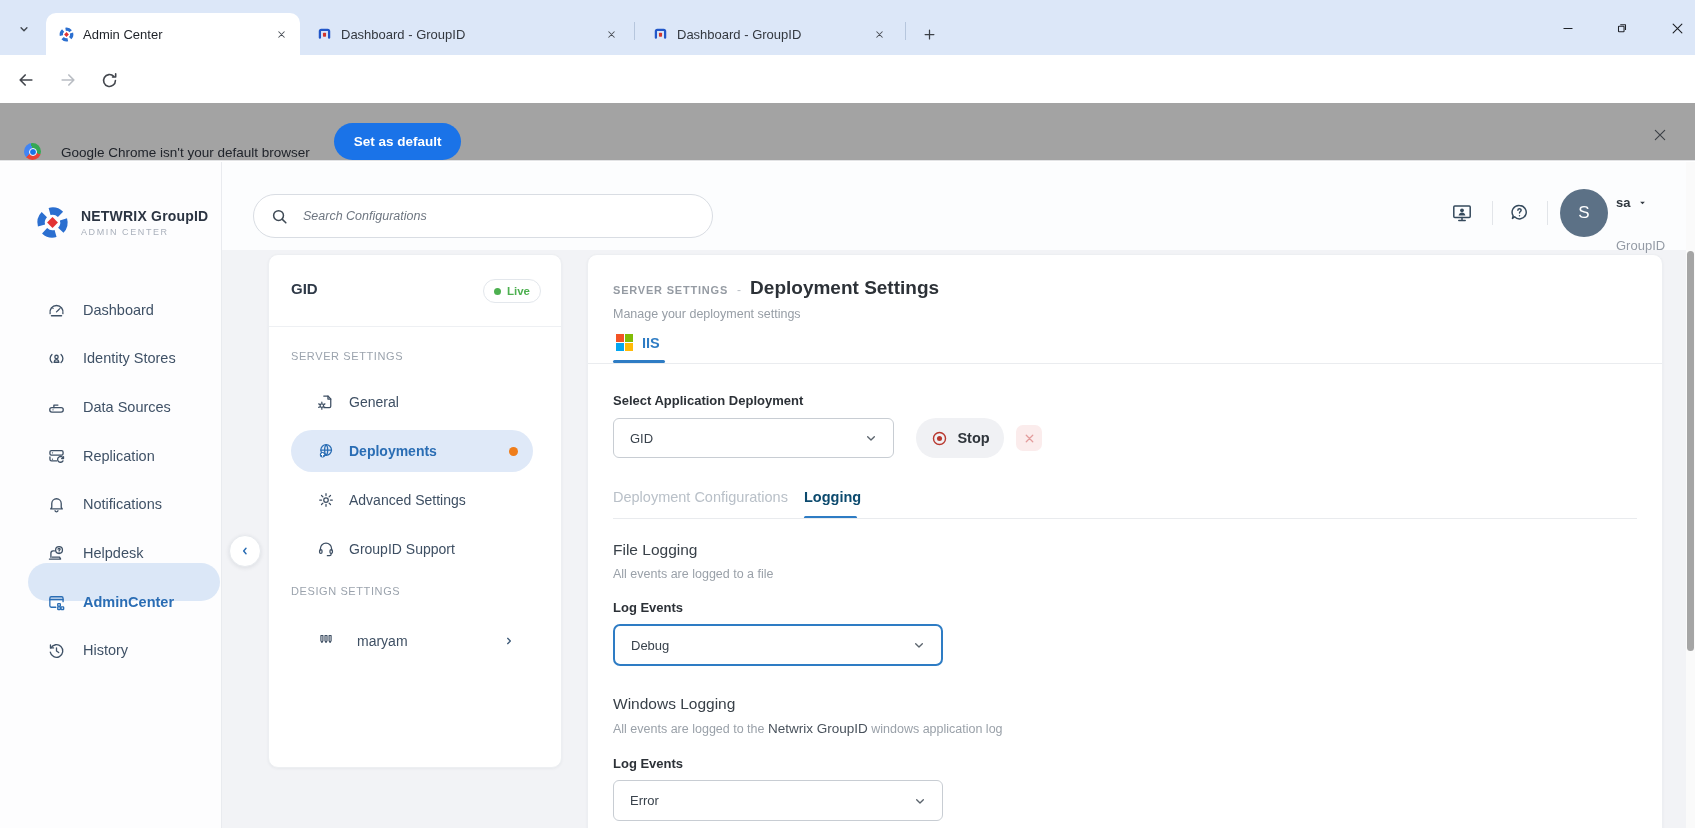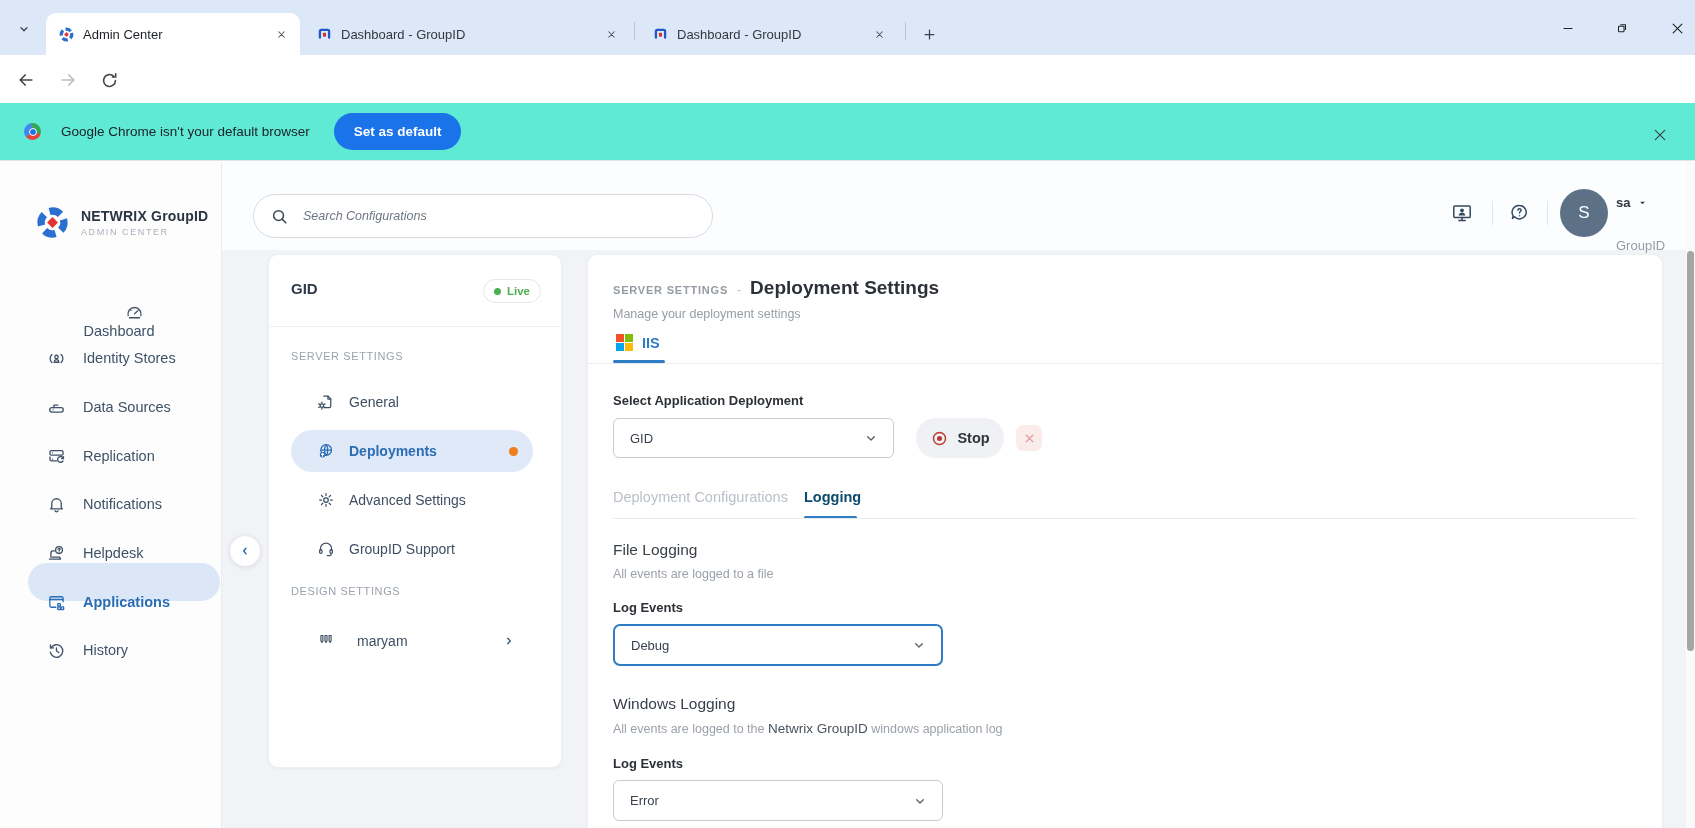--- a/index.html
+++ b/index.html
@@ -28,22 +28,22 @@
     display:flex;align-items:center;padding:0 14px;}
   .sec-chip{display:flex;align-items:center;background:#fff;border-radius:14px;height:27px;padding:0 12px 0 8px;gap:6px;}
   .sec-chip span{font-size:13.5px;color:#c5221f;font-weight:bold;}
   .url{font-size:14.5px;color:#26292e;margin-left:14px;white-space:nowrap;}
   .url .scheme{color:#c5221f;text-decoration:line-through;}
   .omni-ico{color:#45494f;margin-left:18px;}
   .tool-ico{position:absolute;top:66px;color:#4d5157;}
   .ext-divider{position:absolute;left:1601px;top:68px;width:3px;height:17px;border-radius:2px;background:#a8c7fa;}
 
   
-  .notifbar{position:absolute;top:103px;left:0;right:0;height:58px;background:#5eead4;border-bottom:1px solid #e2e3e5;
-    display:flex;align-items:center;}
+  .notifbar{position:absolute;top:103px;left:0;right:0;height:58px;background:#a3a3a3;border-bottom:1px solid #e2e3e5;
+    display:flex;align-items:flex-end;}
   .chrome-logo{width:17px;height:17px;border-radius:50%;margin-left:24px;position:relative;flex:none;
     background:conic-gradient(from 110deg,#ea4335 0 120deg,#4285f4 0 240deg,#34a853 0 360deg);}
   .chrome-logo::after{content:"";position:absolute;left:4.5px;top:4.5px;width:8px;height:8px;border-radius:50%;
     background:#1a73e8;border:1.5px solid #fff;box-sizing:border-box;}
   .notif-msg{font-size:13.5px;color:#20242b;margin-left:20px;}
   .setdefault{margin-left:24px;height:37px;padding:0 20px;border-radius:19px;background:#1a73e8;color:#fff;
     font-size:13.5px;font-weight:bold;display:flex;align-items:center;border:none;font-family:inherit;}
   .notif-close{position:absolute;left:1648px;top:20px;width:24px;height:24px;display:flex;align-items:center;justify-content:center;color:#3c4046;}
 
   
@@ -293,21 +293,21 @@
         <svg width="37" height="37" viewBox="0 0 24 24">
             <circle cx="12" cy="12" r="7.4" fill="none" stroke="#2b6fd0" stroke-width="4.8" stroke-dasharray="7.6 4" transform="rotate(-16 12 12)"></circle>
             <rect x="9.5" y="9.5" width="5" height="5" fill="#e23333" transform="rotate(45 12 12)"></rect>
           </svg>
         <div>
           <div class="brand-name">NETWRIX GroupID</div>
           <div class="brand-tag">ADMIN CENTER</div>
         </div>
       </div>
 
-      <div class="navitem" style="top:140px;flex-direction:column;">
+      <div class="navitem" style="top:128px;">
         <span class="nico">
             <svg width="21" height="21" viewBox="0 0 24 24" fill="none" stroke="currentColor" stroke-width="1.5" stroke-linecap="round">
               <path d="M4.7 15.5a7.5 7.5 0 1 1 14.6 0"></path>
               <path d="M6.2 18h11.6"></path>
               <path d="M12 13.6l3.1-3.1"></path>
               <path d="M8 9.6h.01M15.9 9.6h.01"></path>
             </svg>
           </span>
         <span class="nlabel">Dashboard</span>
       </div>
@@ -369,21 +369,21 @@
       <div class="navitem active" style="top:420px;">
         <span class="nico">
             <svg width="21" height="21" viewBox="0 0 24 24" fill="none" stroke="currentColor" stroke-width="1.5" stroke-linecap="round" stroke-linejoin="round">
               <path d="M19.5 11V7a1.6 1.6 0 0 0-1.6-1.6H6A1.6 1.6 0 0 0 4.4 7v8.8A1.6 1.6 0 0 0 6 17.4h5.2"></path>
               <path d="M4.4 8.6h15.1"></path>
               <rect x="13.4" y="13.2" width="3" height="3" rx=".6"></rect>
               <rect x="17.2" y="17" width="3" height="3" rx=".6"></rect>
               <rect x="13.4" y="17" width="3" height="3" rx=".6"></rect>
             </svg>
           </span>
-        <span class="nlabel">Applications</span>
+        <span class="nlabel">AdminCenter</span>
       </div>
       <div class="navitem" style="top:468px;">
         <span class="nico">
             <svg width="21" height="21" viewBox="0 0 24 24" fill="none" stroke="currentColor" stroke-width="1.5" stroke-linecap="round" stroke-linejoin="round">
               <path d="M4.9 13.9a7.2 7.2 0 1 0 .7-4.7"></path>
               <path d="M5.1 5.6v3.5h3.5"></path>
               <path d="M12 8.9v3.6l2.5 1.8"></path>
             </svg>
           </span>
         <span class="nlabel">History</span>

